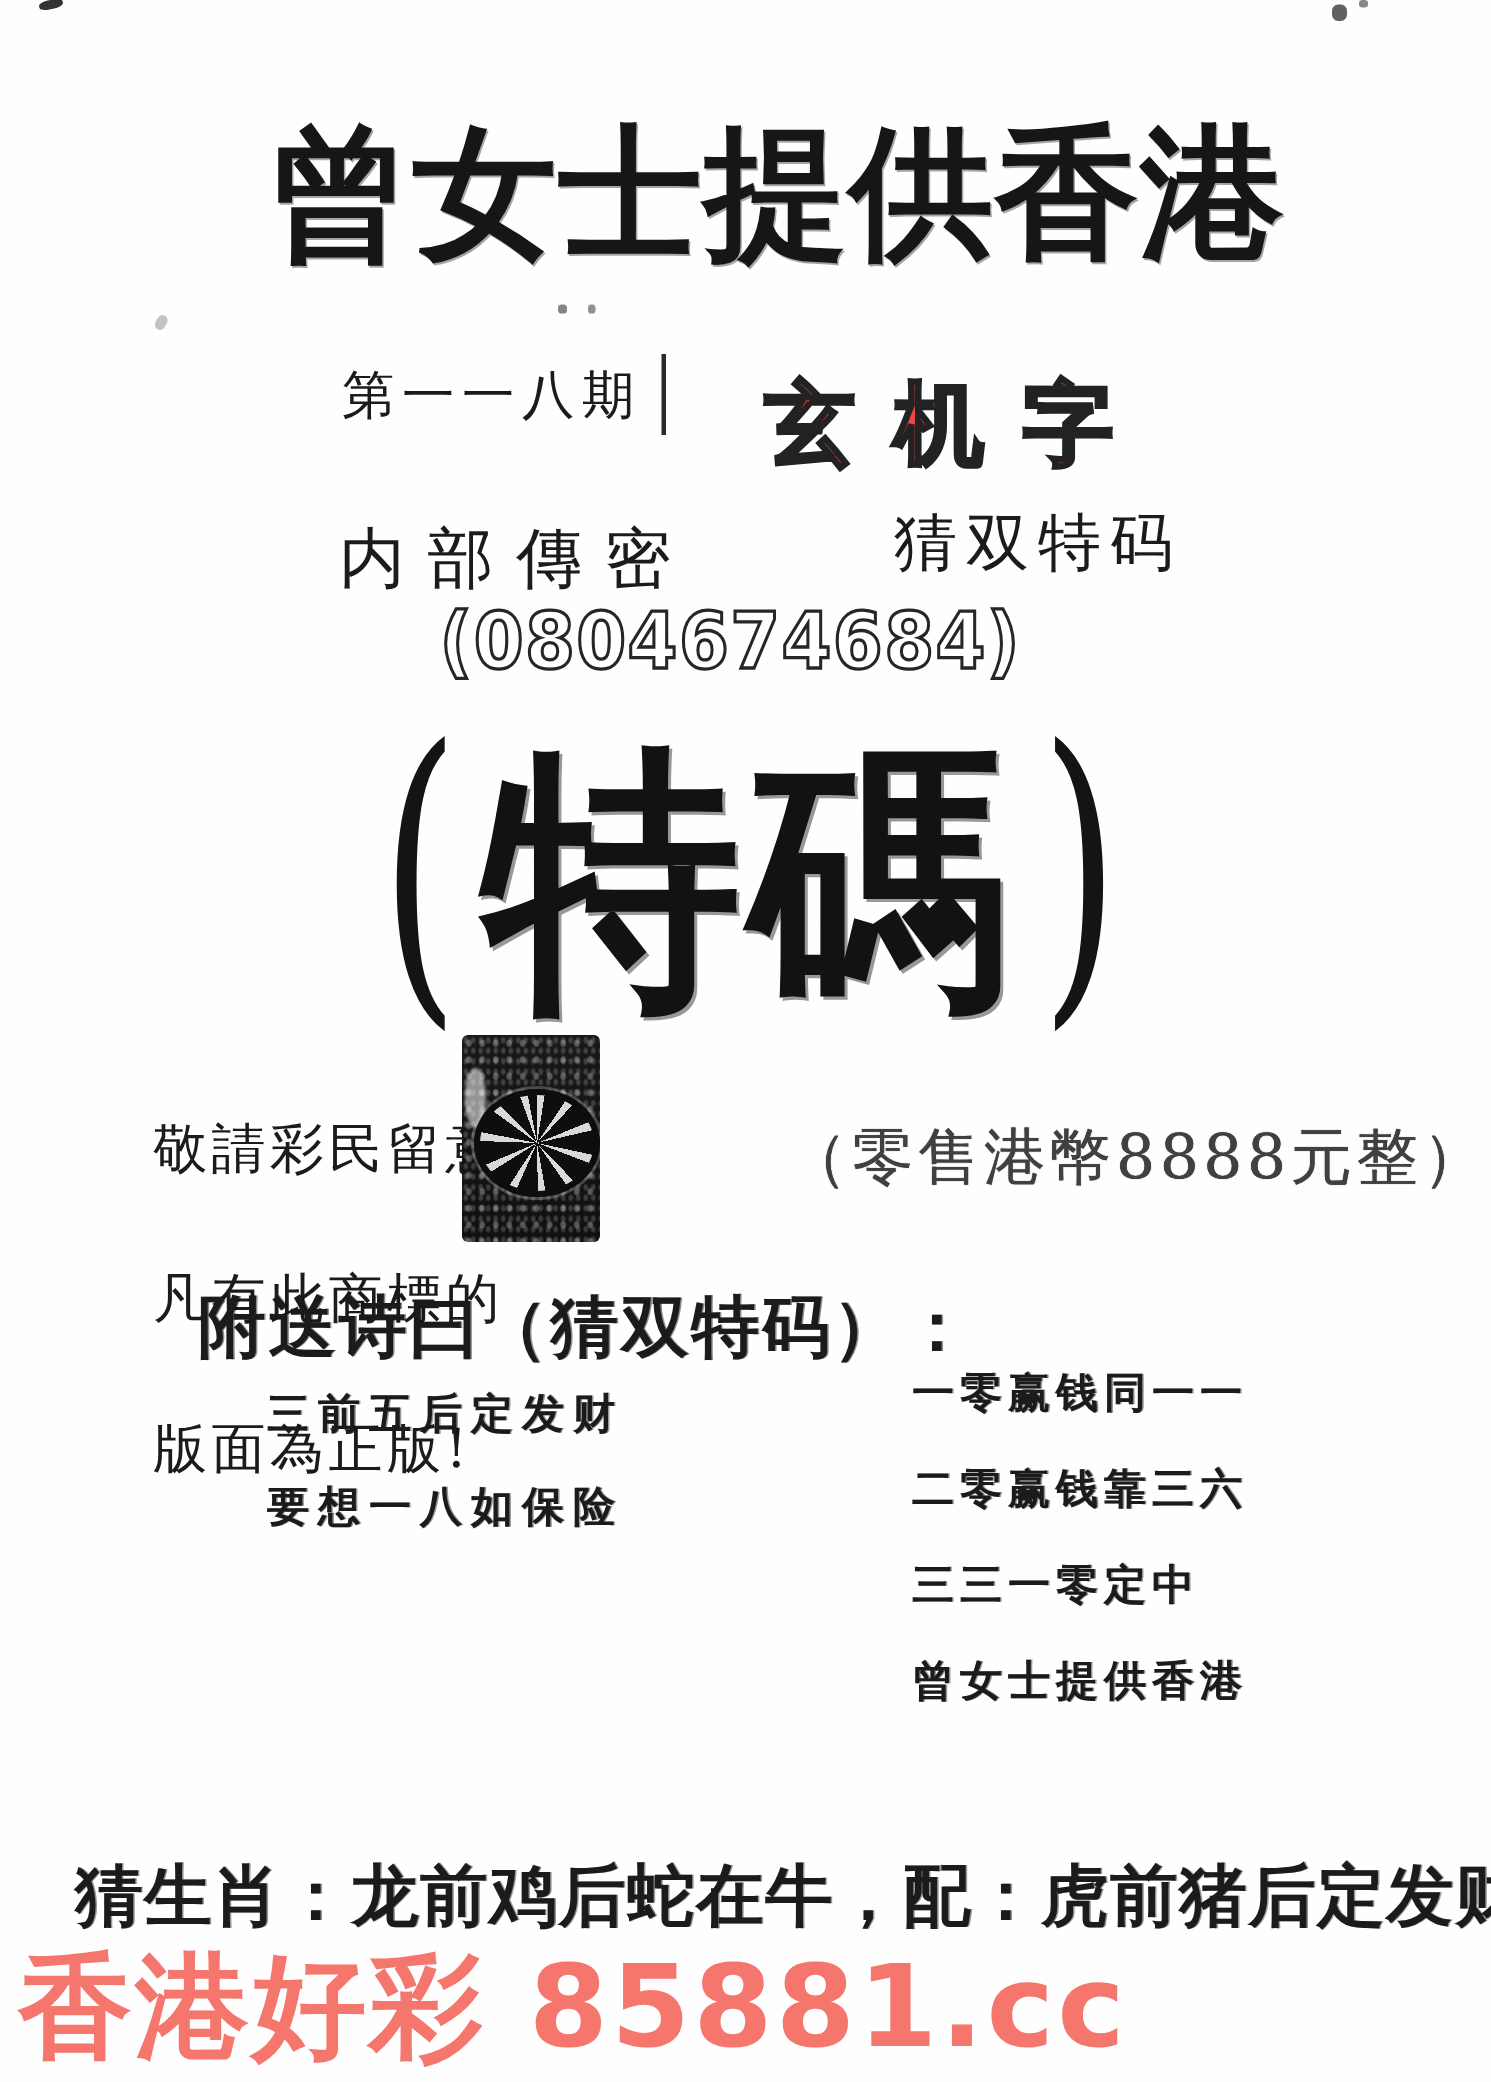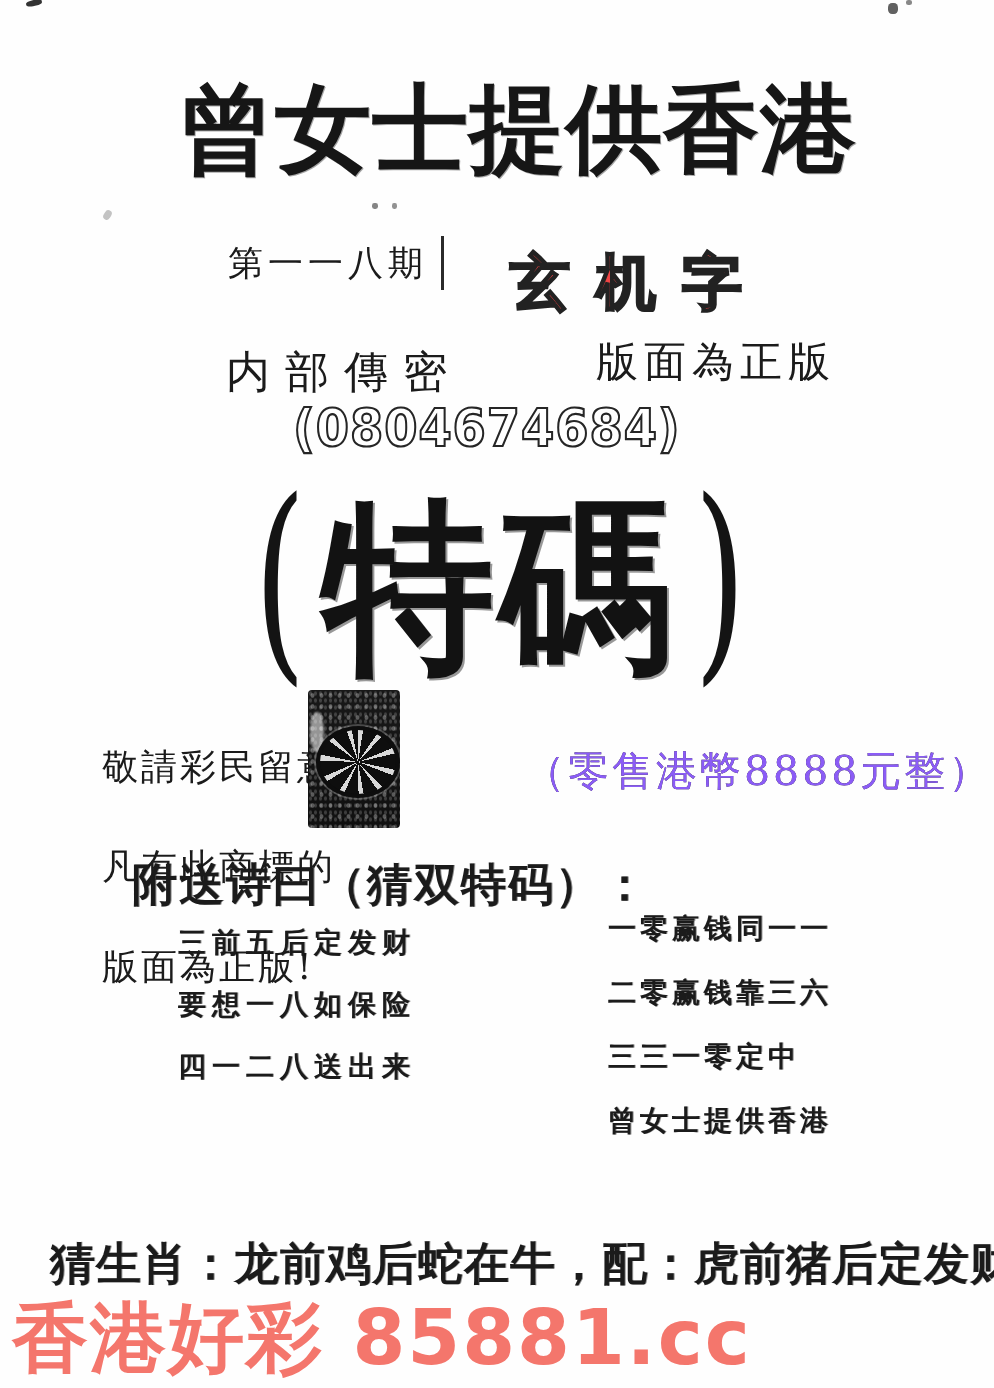--- a/index.html
+++ b/index.html
@@ -59,21 +59,21 @@
   .stamp-wheel{
     position:absolute; left:8px; top:36px; width:76px; height:64px; border-radius:50%;
     background:repeating-conic-gradient(#d9d9d9 0deg 9deg, #0e0e0e 9deg 34deg);
     border:4px solid #0d0d0d; box-shadow:0 0 0 2px rgba(255,255,255,.22);
   }
   .stamp-lite{
     position:absolute; left:2px; top:22px; width:14px; height:40px;
     background:rgba(255,255,255,.55); border-radius:50%; filter:blur(1px);
   }
   .price-note{ left:524px; top:744px; font-size:41px; letter-spacing:3px; font-weight:500;
-    color:#8b5cf6; text-shadow:0 0 .6px #222;}
+    color:#404040; text-shadow:0 0 .6px #222;}
 
   
   .poem-heading{ left:93px; top:855px; font-size:45px; font-weight:900; letter-spacing:2px;
     text-shadow:1px 0 0 rgba(0,0,0,.45);margin-left:39px;}
   .poem-col{ font-size:28px; font-weight:900; text-shadow:1px 0 0 rgba(0,0,0,.4);}
   .poem-left{ left:178px; top:924px;}
   .poem-left div{height:62px; letter-spacing:6px;}
   .poem-right{ left:608px; top:910px;}
   .poem-right div{height:64px; letter-spacing:4px;}
 
@@ -102,21 +102,21 @@
 
 <div class="page">
 
   <div class="abs main-title">曾女士提供香港</div>
 
   <div class="abs issue-label">第一一八期</div>
   <div class="abs vbar"></div>
   <div class="abs mystery-word">玄机字</div>
 
   <div class="abs internal-note">内部傳密</div>
-  <div class="abs warning-note">版面為正版</div>
+  <div class="abs warning-note">猜双特码</div>
   <div class="abs phone-number">(0804674684)</div>
 
   <div class="abs special-code">
     <span class="paren">(</span>
     <span class="chars">特碼</span>
     <span class="paren">)</span>
   </div>
 
   <div class="abs notice">
     <div>敬請彩民留意</div>
@@ -129,21 +129,20 @@
     <div class="stamp-wheel"></div>
   </div>
 
   <div class="abs price-note">（零售港幣8888元整）</div>
 
   <div class="abs poem-heading">附送诗曰（猜双特码）：</div>
 
   <div class="abs poem-col poem-left">
     <div>三前五后定发财</div>
     <div>要想一八如保险</div>
-    <div>四一二八送出来</div>
   </div>
 
   <div class="abs poem-col poem-right">
     <div>一零赢钱同一一</div>
     <div>二零赢钱靠三六</div>
     <div>三三一零定中</div>
     <div>曾女士提供香港</div>
   </div>
 
   <div class="abs zodiac-line">猜生肖：龙前鸡后蛇在牛，配：虎前猪后定发财</div>

